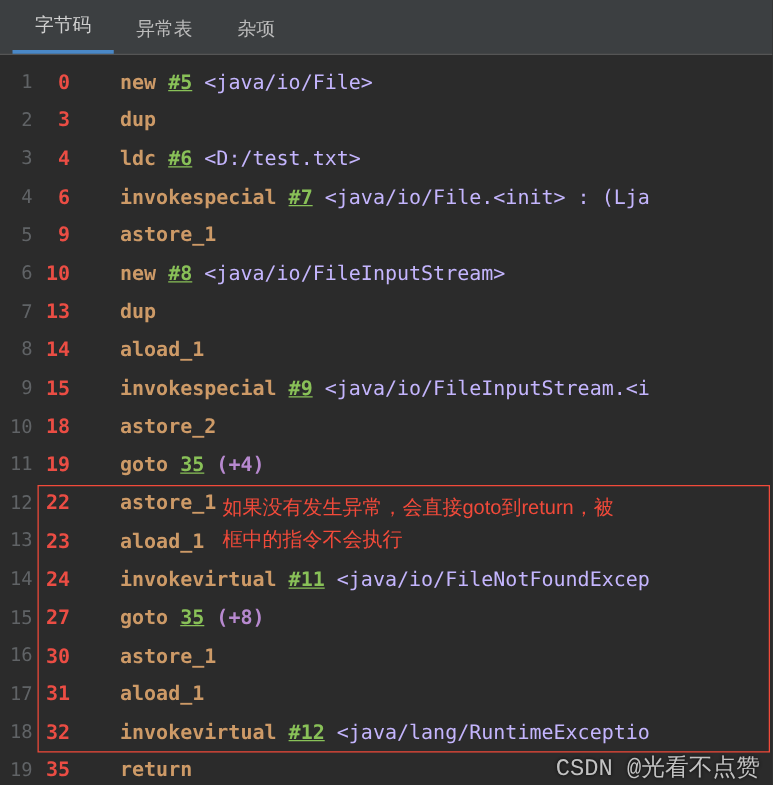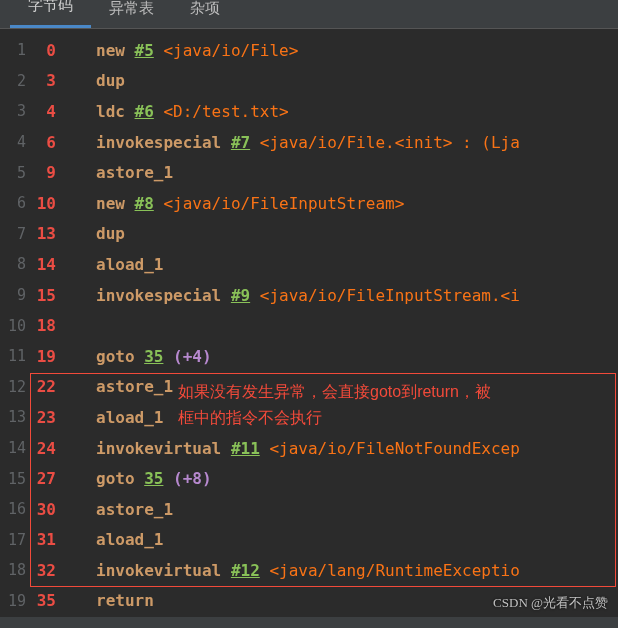--- a/index.html
+++ b/index.html
@@ -10,21 +10,21 @@
     width: 618px;
     height: 628px;
     overflow: hidden;
     position: relative;
   }
   .tabs {
     display: flex;
     border-bottom: 1px solid #555;
     background: #3c3f41;
     padding-left: 10px;
-    height: 29px;
+    height: 44px;
     align-items: flex-end;
   }
   .tab {
     padding: 10px 18px;
     color: #bbbbbb;
     font-size: 15px;
     cursor: pointer;
   }
   .tab.active {
     border-bottom: 3px solid #4a88c7;
@@ -59,43 +59,43 @@
     font-weight: bold;
     padding-right: 2px;
     flex-shrink: 0;
   }
   .instr {
     padding-left: 10px;
     font-weight: bold;
   }
   .op { color: #cd9a67; font-weight: bold; margin-left: 28px; }
   .ref { color: #89c158; text-decoration: underline; font-weight: bold; }
-  .bracket { color: #f97316; font-weight: normal; }
+  .bracket { color: #c4b5fd; font-weight: normal; }
   .plus { color: #b789cf; font-weight: bold; }
   .red-box {
     position: absolute;
     border: 1.5px solid #f24a3a;
     pointer-events: none;
   }
   .red-text {
     position: absolute;
     color: #f24a3a;
     font-size: 16px;
     font-family: "Microsoft YaHei", sans-serif;
     line-height: 1.6;
     font-weight: normal;
   }
   .watermark {
     position: absolute;
     right: 10px;
     bottom: 5px;
     color: #dcdcdc;
-    font-size: 13px;
+    font-size: 19px;
     opacity: 0.85;
-    font-family: Liberation Serif, serif;
+    font-family: Liberation Mono, monospace;
     text-shadow: 0 0 3px #000;
   }
 </style>
 </head>
 <body>
 
 <div class="tabs">
   <div class="tab active">字节码</div>
   <div class="tab">异常表</div>
   <div class="tab">杂项</div>
@@ -149,20 +149,21 @@
       <span class="instr"><span class="op">aload_1</span></span>
     </div>
     <div class="row">
       <span class="gutter">9</span>
       <span class="offset">15</span>
       <span class="instr"><span class="op">invokespecial</span> <span class="ref">#9</span> <span class="bracket">&lt;java/io/FileInputStream.&lt;i</span></span>
     </div>
     <div class="row">
       <span class="gutter">10</span>
       <span class="offset">18</span>
+      <span class="instr"><span class="op">astore_2</span></span>
     </div>
     <div class="row">
       <span class="gutter">11</span>
       <span class="offset">19</span>
       <span class="instr"><span class="op">goto</span> <span class="ref">35</span> <span class="plus">(+4)</span></span>
     </div>
     <div class="row">
       <span class="gutter">12</span>
       <span class="offset">22</span>
       <span class="instr"><span class="op">astore_1</span></span>

